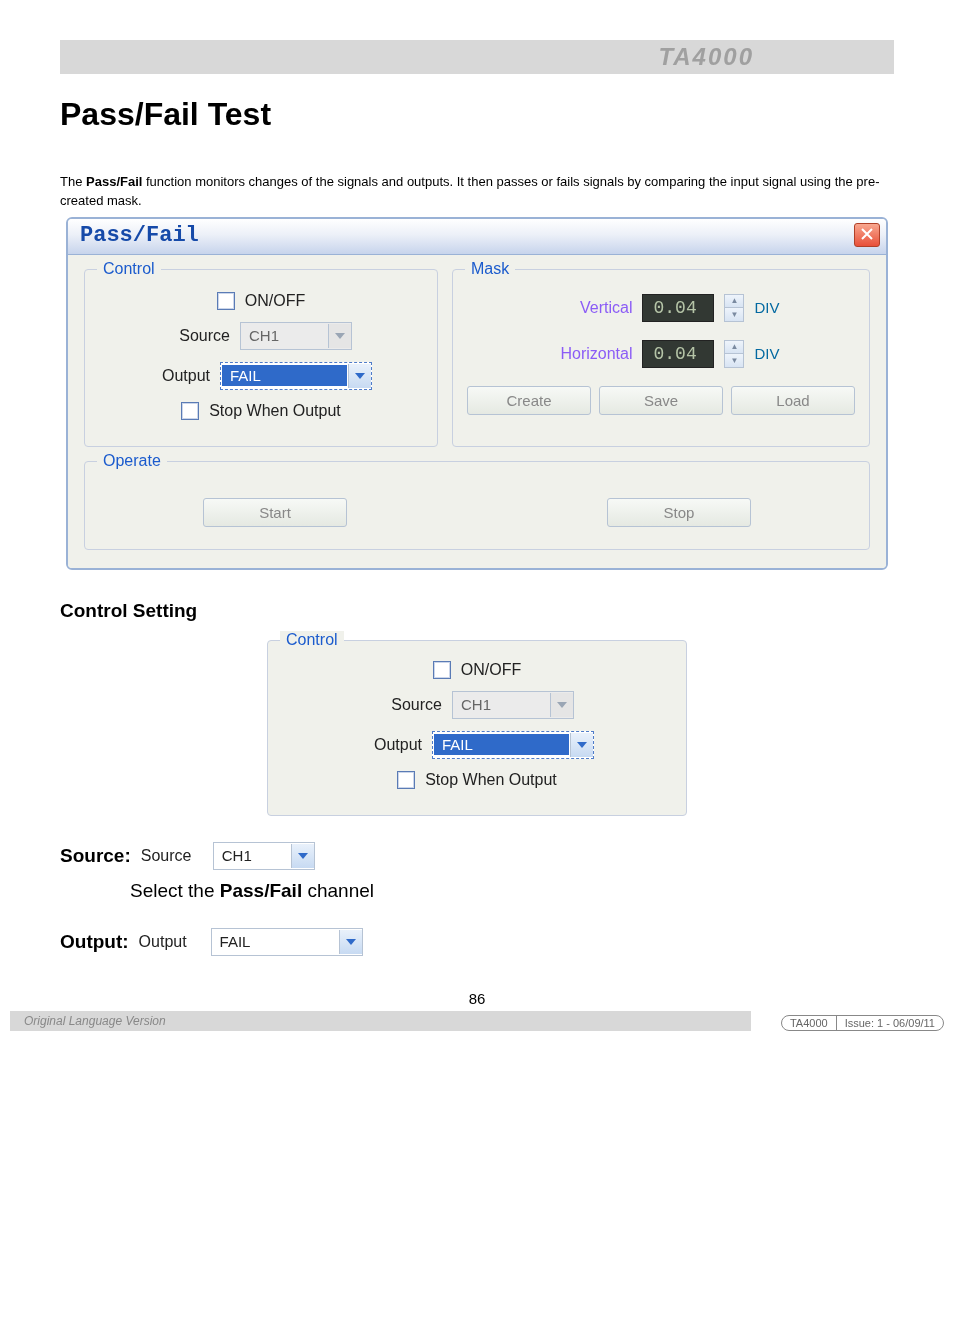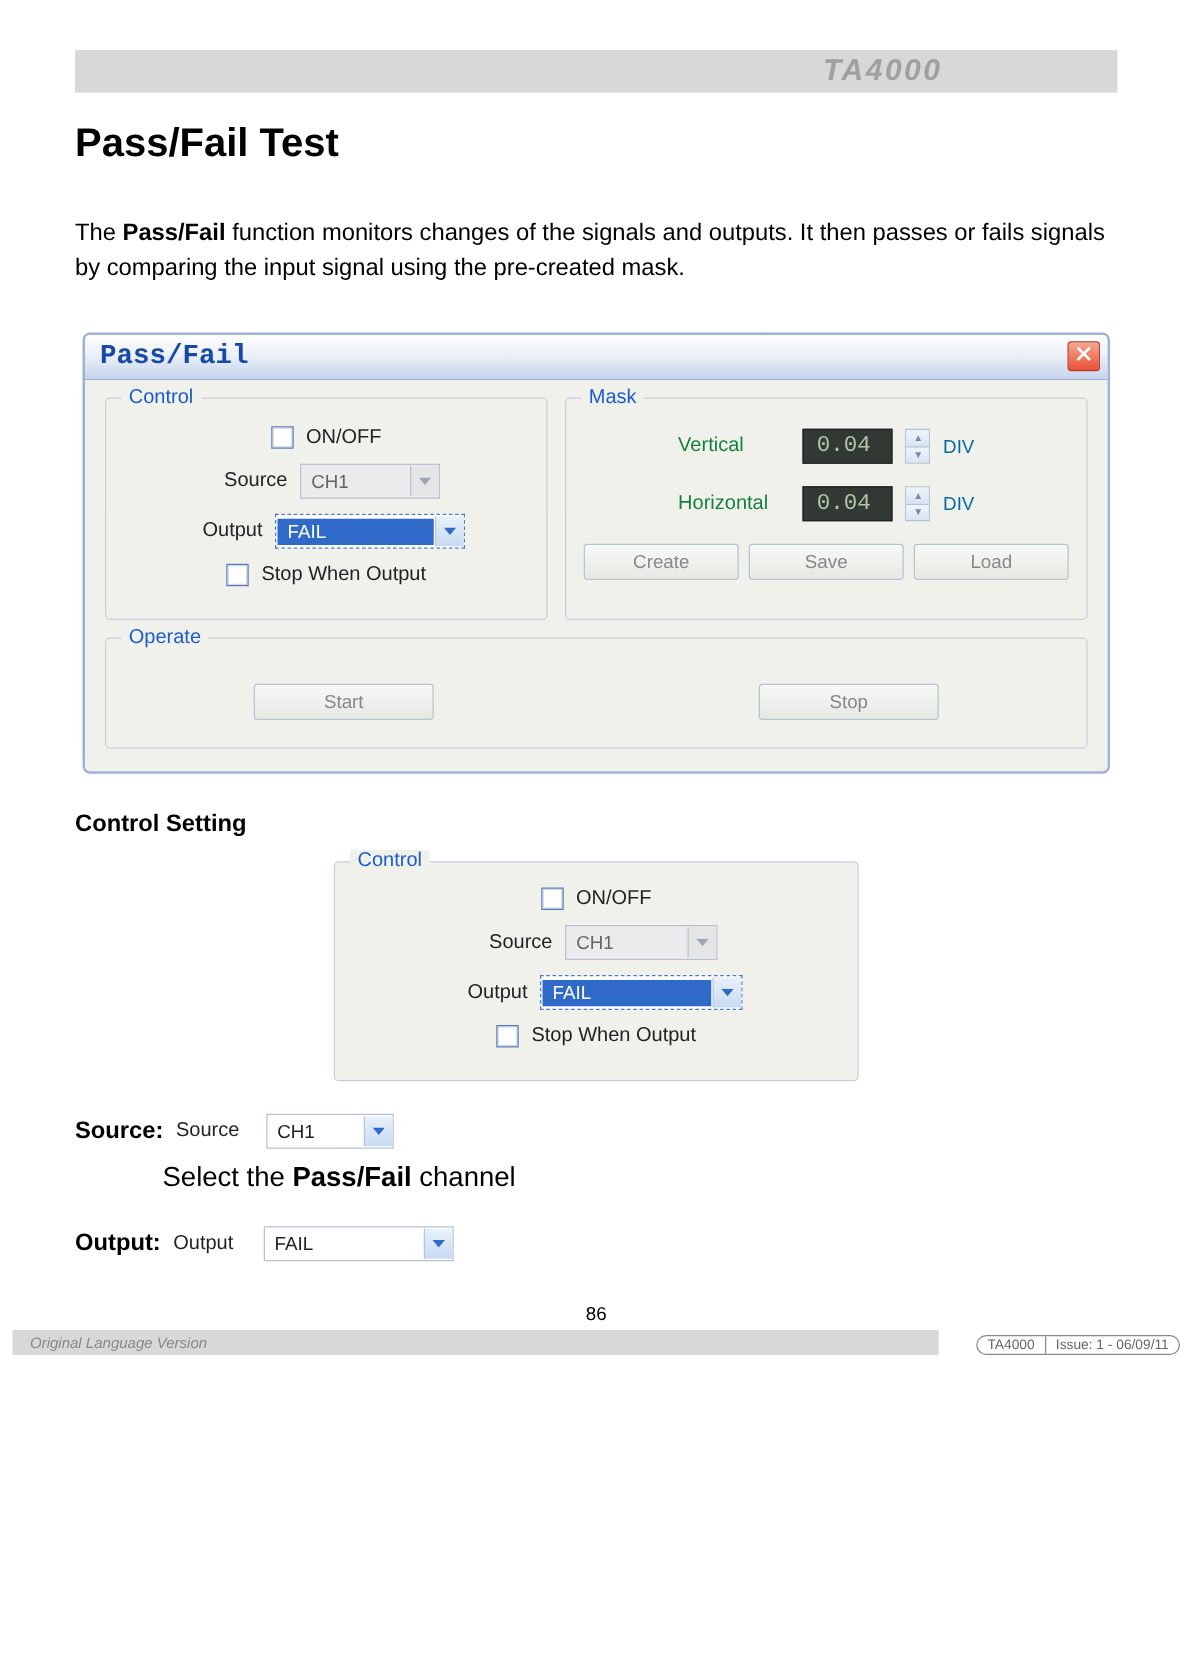--- a/index.html
+++ b/index.html
@@ -26,23 +26,23 @@
     font-weight: bold;
     font-size: 24px;
     letter-spacing: 2px;
     font-style: italic;
   }
   h1 {
     font-size: 32px;
     margin: 12px 0 40px 0;
   }
   .intro {
-    font-size: 19px;
+    font-size: 13px;
     line-height: 1.45;
-    margin-bottom: 38px;
+    margin-bottom: 6px;
   }
   .intro b { font-weight: bold; }
   
   .dialog {
     border: 2px solid #9ab2d6;
     border-radius: 6px;
     overflow: hidden;
     margin: 0 6px 28px 6px;
     background: #f6f7f2;
   }
@@ -132,21 +132,21 @@
   }
   .combo.dis .combo-btn { background: #e5e5e5; }
   .combo .combo-btn svg { width: 10px; height: 6px; }
   .mask-row {
     display: flex;
     align-items: center;
     gap: 10px;
     margin: 8px 0 18px 0;
     justify-content: center;
   }
-  .mask-lbl { width: 90px; font-size: 16px; color: #15803d; }
+  .mask-lbl { width: 90px; text-align: right; font-size: 16px; color: #8b5cf6; }
   .lcd {
     background: #323833;
     color: #b5c4a7;
     font-family: "Courier New", monospace;
     padding: 3px 10px;
     font-size: 18px;
     border: 1px solid #222;
     min-width: 50px;
     text-align: left;
   }
@@ -204,21 +204,21 @@
     background: #f0f1eb;
     padding: 14px 16px 14px 16px;
   }
   .inline-row {
     display: flex;
     align-items: center;
     gap: 10px;
     margin-bottom: 10px;
   }
   .inline-lbl { font-size: 19px; font-weight: bold; }
-  .desc { font-size: 22px; margin: 6px 0 26px 0; }
+  .desc { font-size: 19px; margin: 6px 0 26px 0; }
   .inline-field-label {
     font-size: 16px; color: #222; width: 62px;
   }
   .pgnum {
     text-align: center; font-size: 15px; margin: 34px 0 4px 0;
   }
   .footer {
     display: flex; justify-content: space-between; align-items: flex-end;
     padding: 0 10px;
   }

